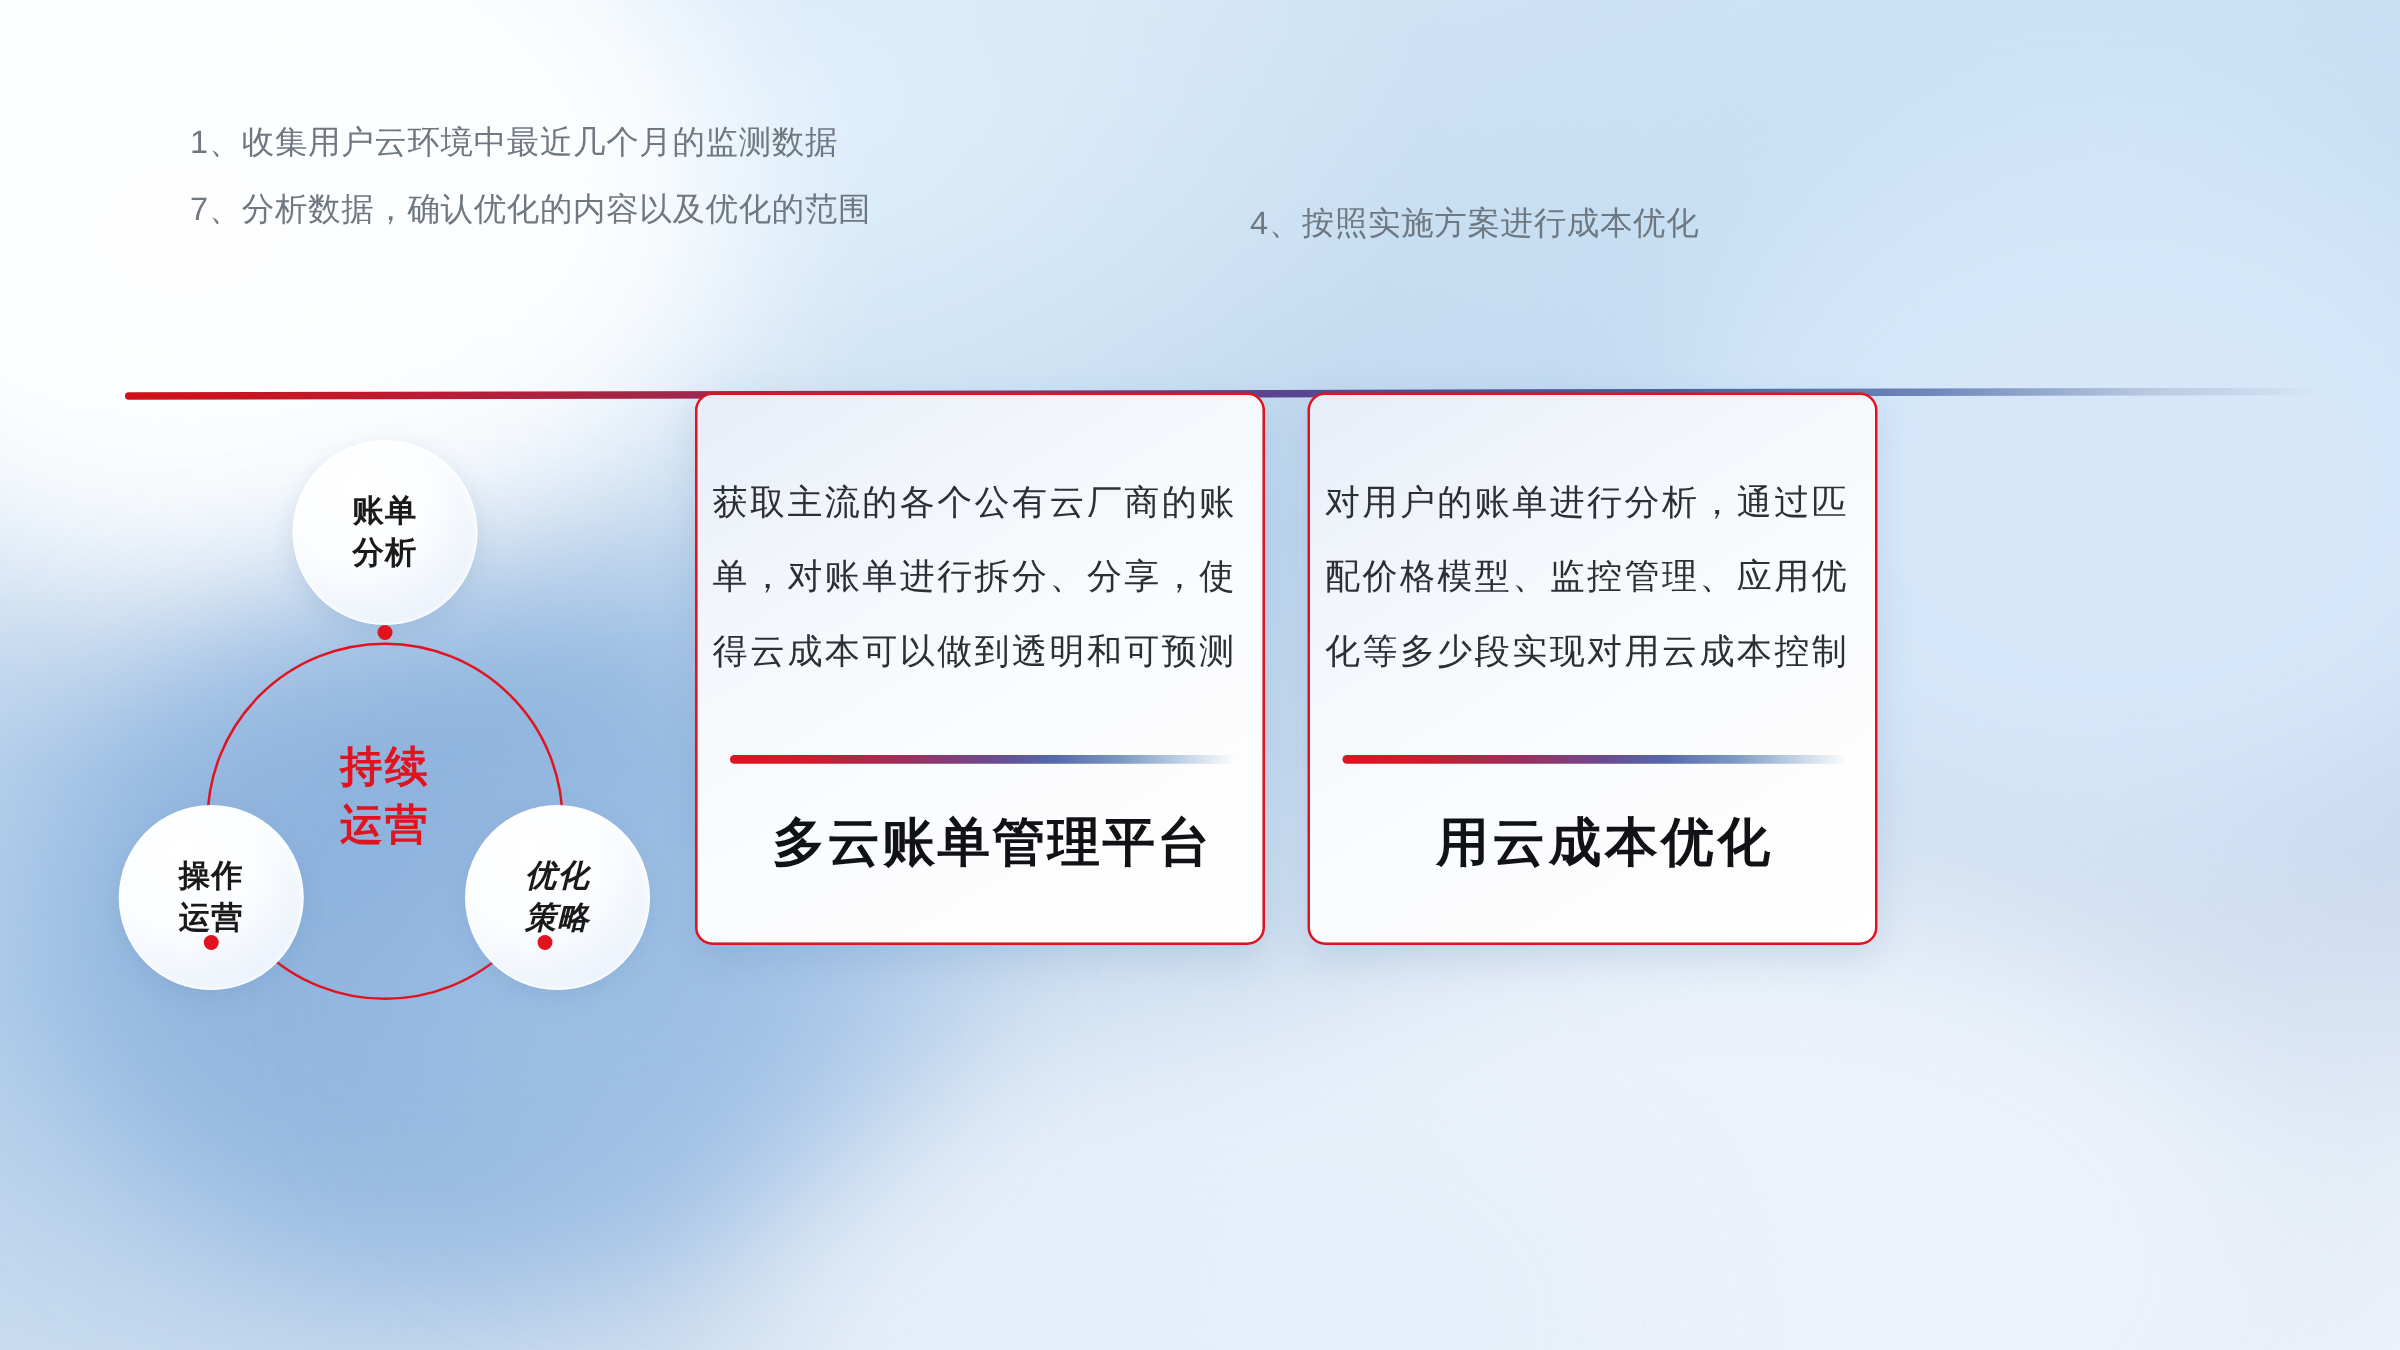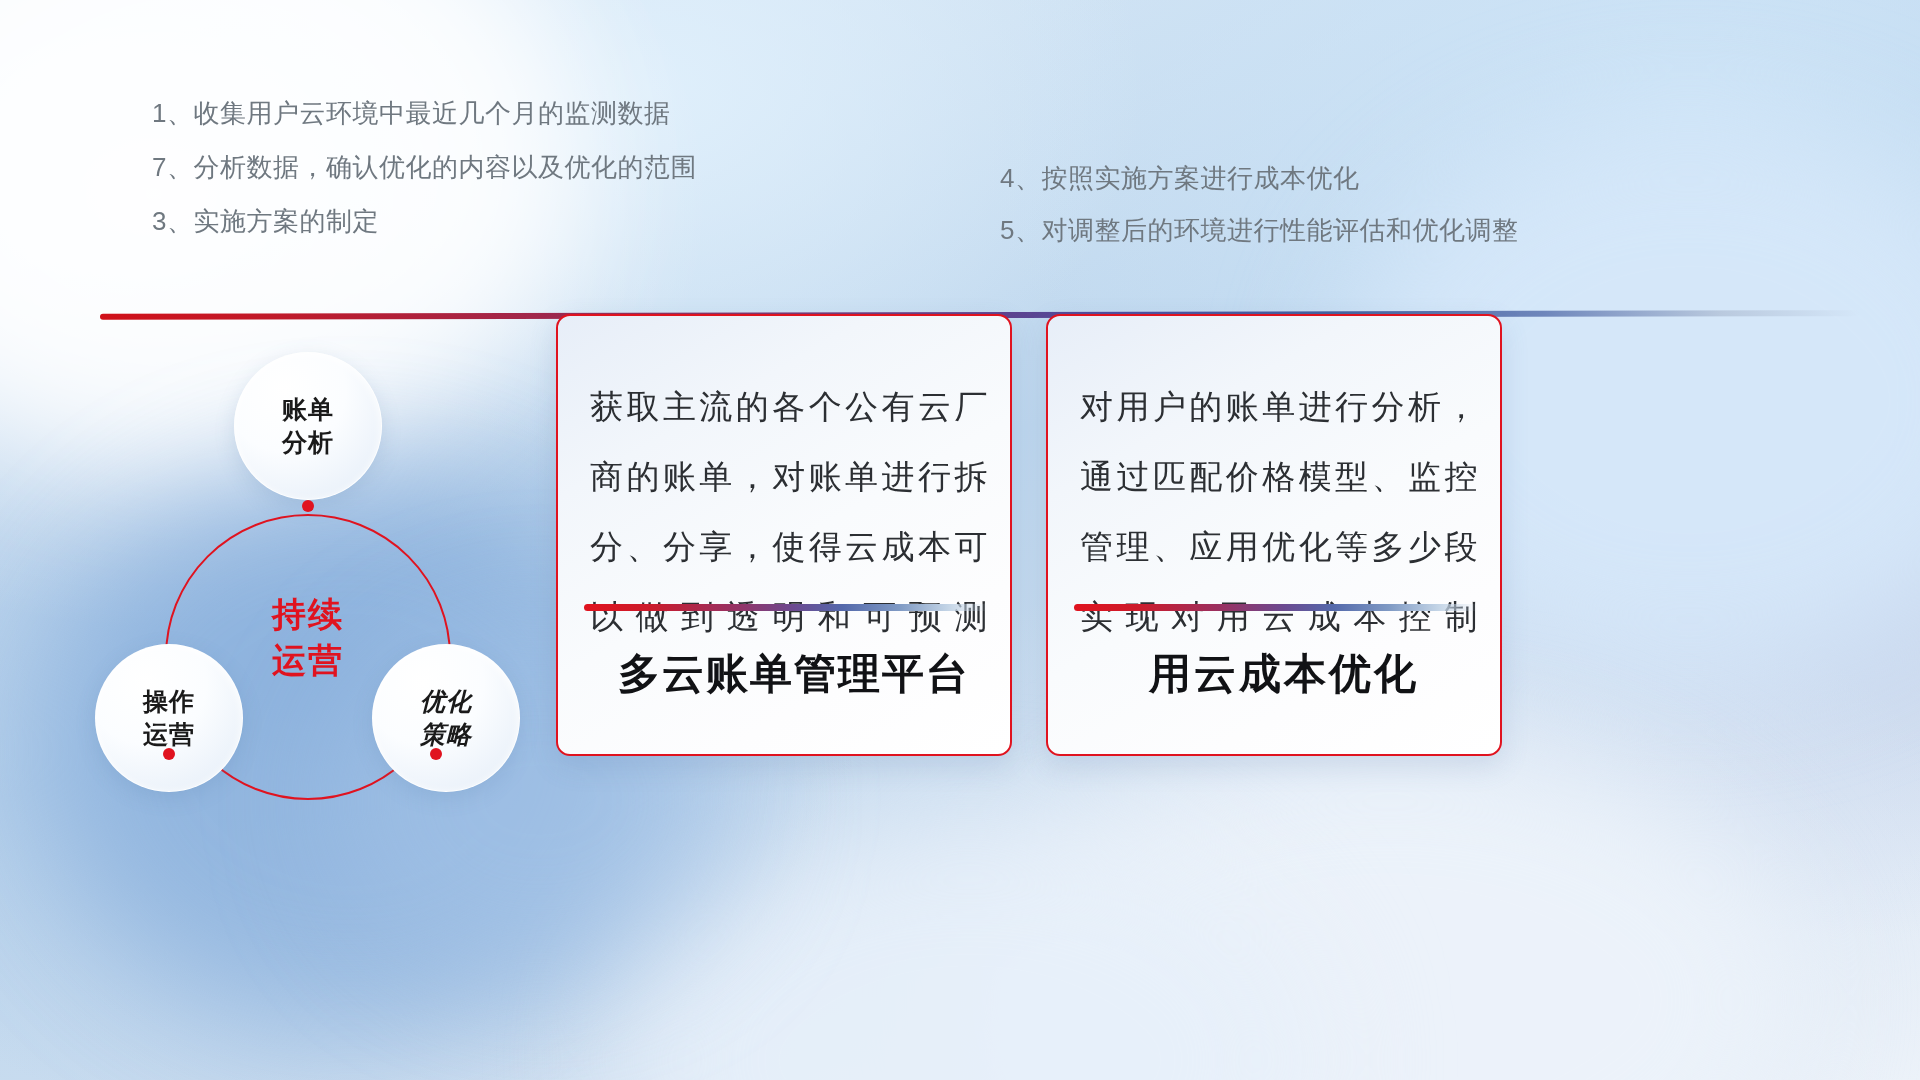--- a/index.html
+++ b/index.html
@@ -105,22 +105,22 @@
     border-radius: 14px;
     border: 2px solid #e0131f;
     background: linear-gradient(150deg,#e7eef8 0%, #f2f6fb 26%, #f9fbfd 52%, #fdfdfe 76%, #ffffff 100%);
     box-shadow: 0 10px 28px rgba(80,110,160,0.16);
     overflow: hidden;
   }
   .card.c1 { left: 556px; }
   .card.c2 { left: 1046px; }
   .card-body {
     position: absolute;
-    left: 32px; right: 22px; top: 56px;
-    font-size: 33px; color: #2c2f33;
+    left: 12px; right: 22px; top: 56px;
+    font-size: 28px; color: #2c2f33;
     line-height: 2.12;
     letter-spacing: 0.6px;
     text-align: justify;
     text-align-last: justify;
   }
   .card-divider {
     position: absolute;
     left: 26px; width: 404px; height: 7px; top: 288px;
     border-radius: 4px;
     background: linear-gradient(90deg,#e0131f 0%, #cc1b2b 16%, #9a3060 36%, #6b4a91 52%, #5469ab 64%, #7f9ac4 78%, #c3d4e6 90%, rgba(246,249,252,0) 100%);
@@ -142,25 +142,23 @@
   <div class="blob b2"></div>
   <div class="blob b3"></div>
   <div class="blob b4"></div>
   <div class="blob b5"></div>
   <div class="blob b6"></div>
 
   <div class="steps">
     <div class="step-col left">
       <div class="step-line">1、收集用户云环境中最近几个月的监测数据</div>
       <div class="step-line">7、分析数据，确认优化的内容以及优化的范围</div>
-      <div class="step-line">3、实施方案的制定</div>
     </div>
     <div class="step-col right">
       <div class="step-line">4、按照实施方案进行成本优化</div>
-      <div class="step-line">5、对调整后的环境进行性能评估和优化调整</div>
     </div>
   </div>
 
   <div class="top-rule"></div>
 
   <div class="cluster">
 
     <div class="ring main"></div>
 
     <div class="center-label">

